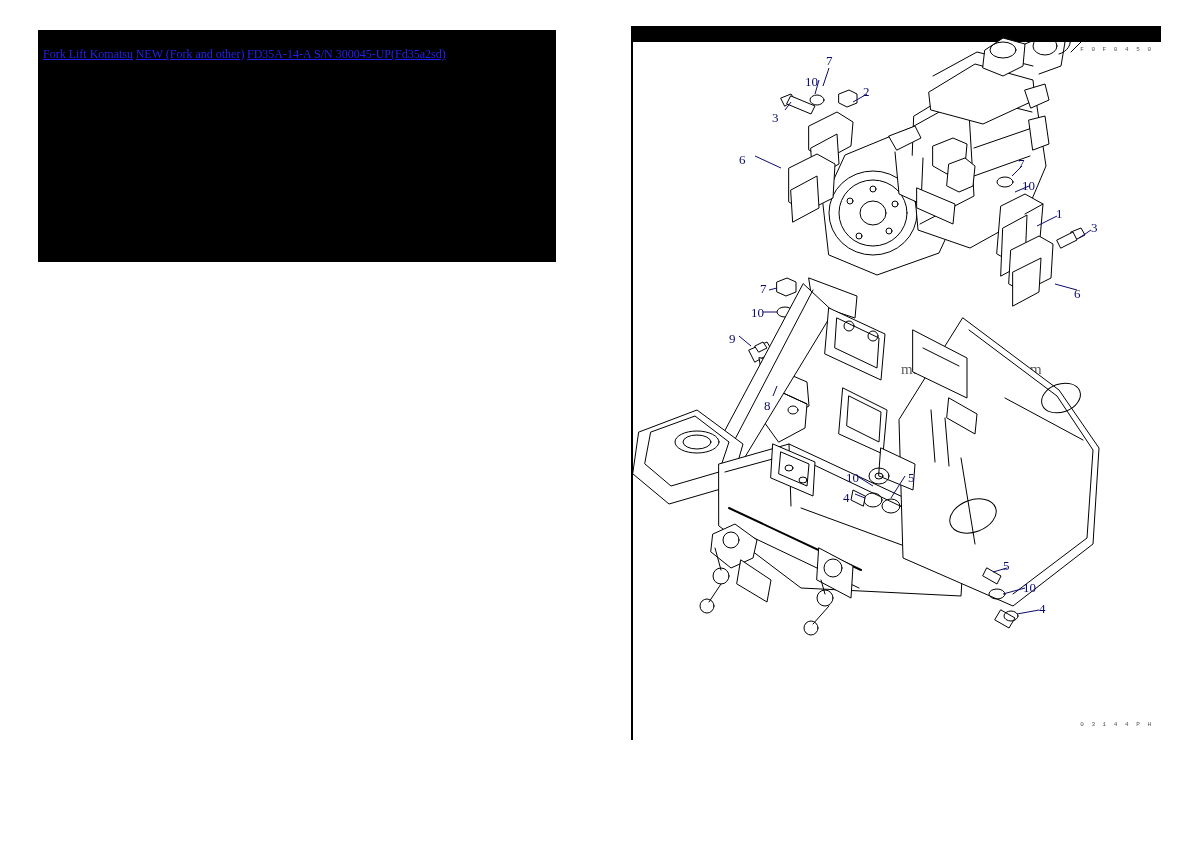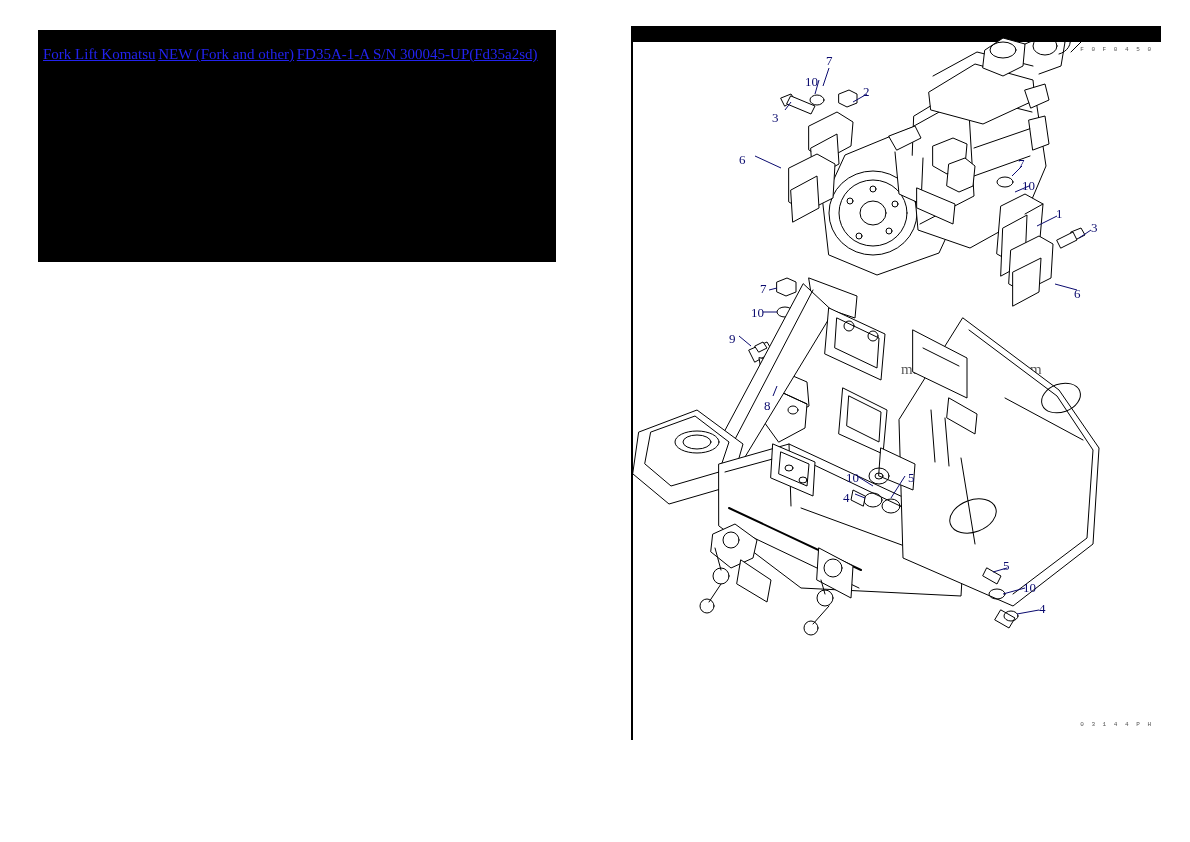--- a/index.html
+++ b/index.html
@@ -28,21 +28,21 @@
     left: 5px;
     top: 18px;
     font-size: 9.5px;
     line-height: 12px;
     white-space: nowrap;
     color: #0000ee;
   }
   #breadcrumb a {
     color: #2222ee;
     text-decoration: underline;
-    font-size: 15px;
+    font-size: 12px;
     font-family: "Liberation Serif", serif;
   }
   
   #diagram-panel {
     position: absolute;
     left: 631px;
     top: 26px;
     width: 528px;
     height: 712px;
     background: #ffffff;
@@ -98,21 +98,21 @@
     font-size: 13px;
     color: #0a0a6e;
     font-weight: normal;
   }
 </style>
 </head>
 <body>
 
 <div id="left-panel">
   <div id="breadcrumb">
-    <a href="#">Fork Lift Komatsu</a><span>&nbsp;</span><a href="#">NEW (Fork and other)</a><span>&nbsp;</span><a href="#">FD35A-1-A S/N 300045-UP(Fd35a2sd)</a>
+    <a href="#">Fork Lift Komatsu</a><span>&nbsp;</span><a href="#">NEW (Fork and other)</a><span>&nbsp;</span><a href="#">FD35A-14-A S/N 300045-UP(Fd35a2sd)</a>
   </div>
 </div>
 
 <div id="diagram-panel">
 
   <div id="diagram-topbar"></div>
   <div id="diagram-code-top">F 0 F 0 4 5 0</div>
   <div id="diagram-code-bottom">0 3 1 4 4 P H</div>
   <div id="watermark">manuals-komatsu.com</div>
 

